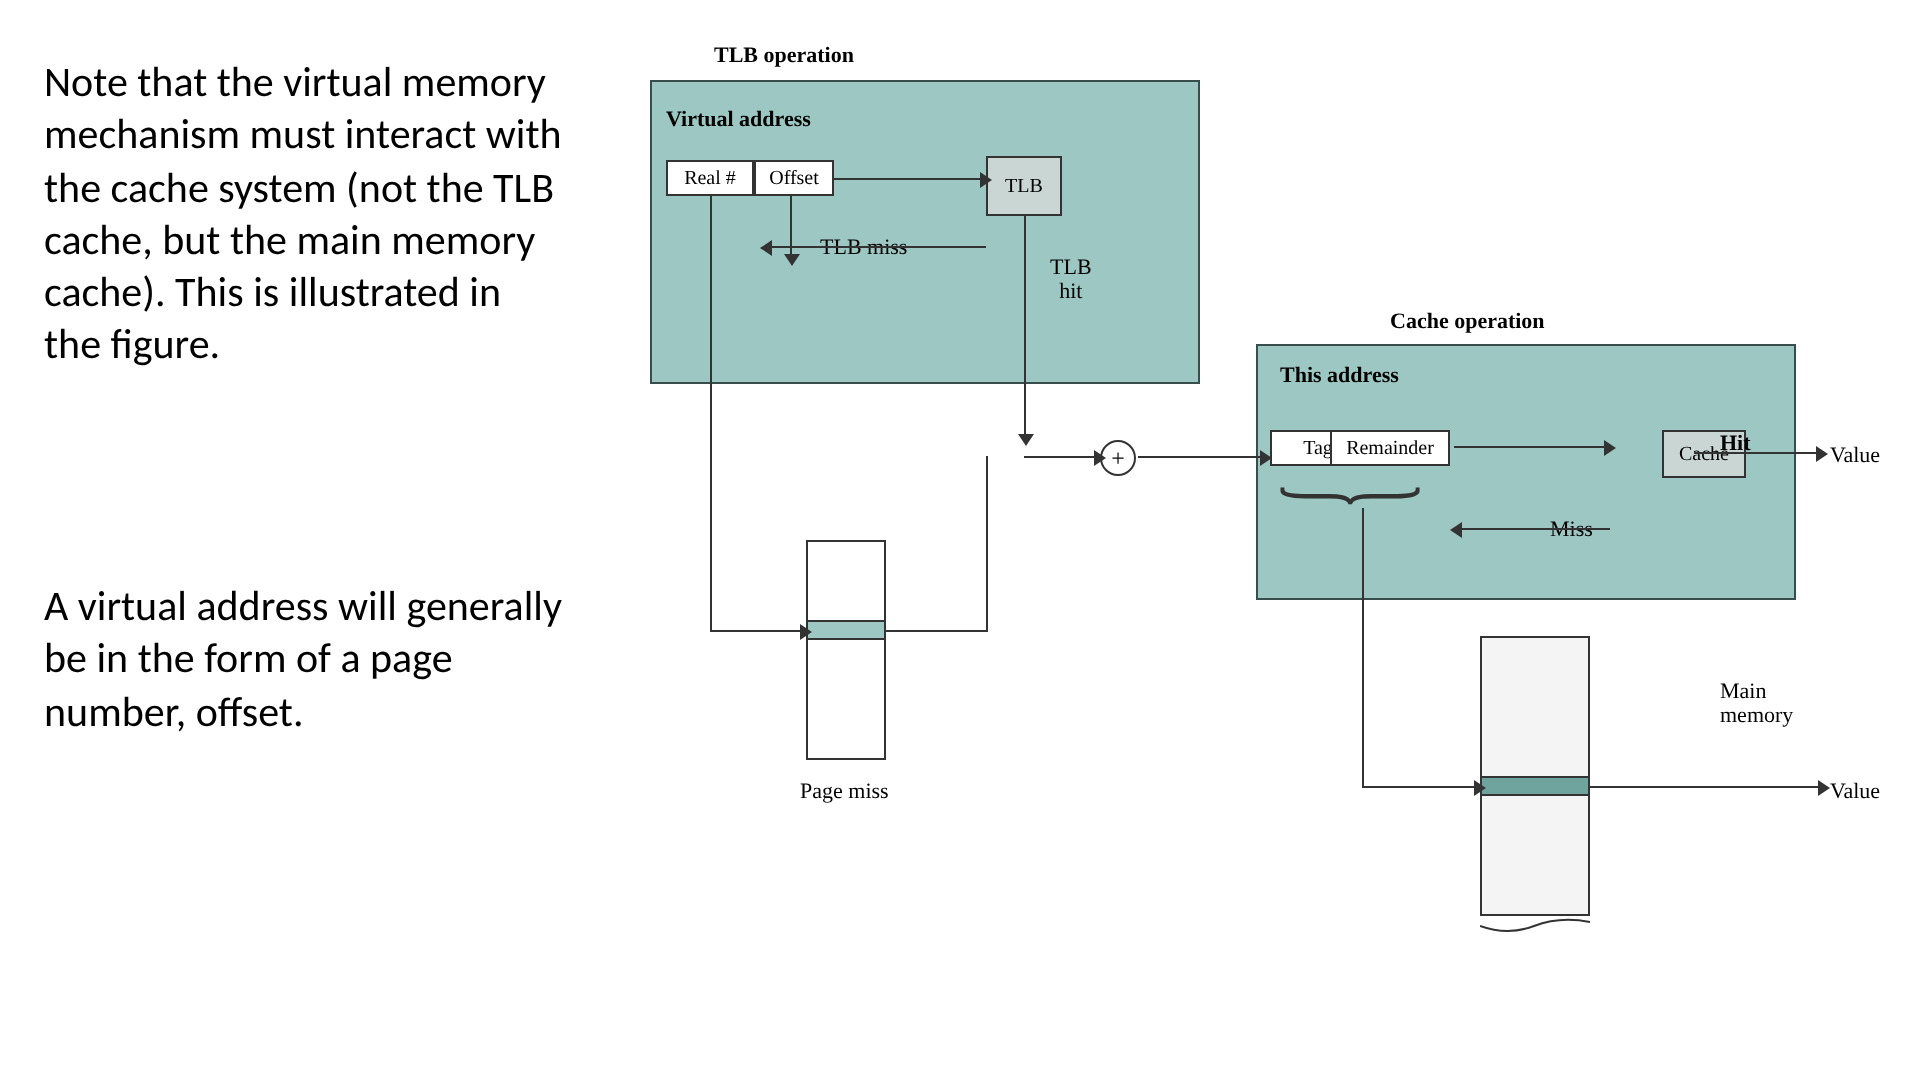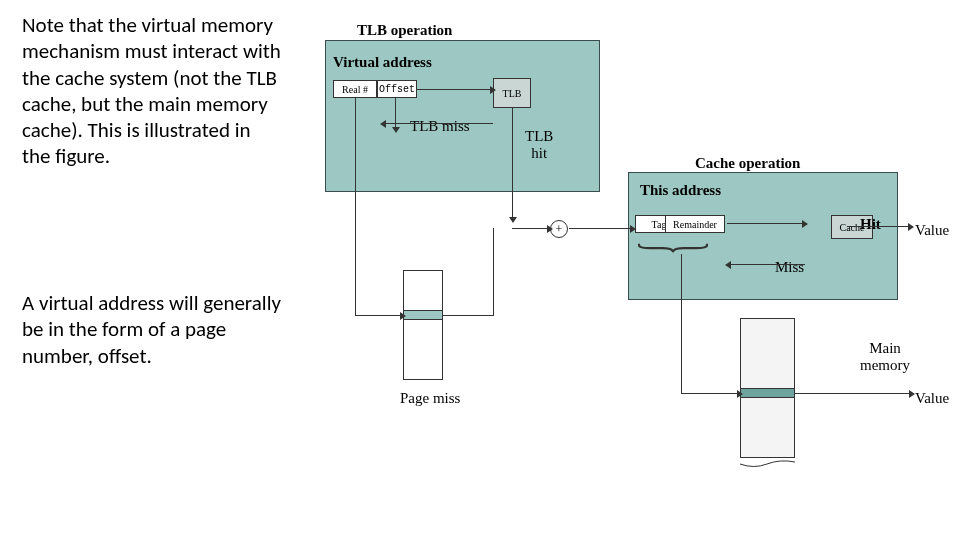--- a/index.html
+++ b/index.html
@@ -12,41 +12,41 @@
     overflow: hidden;
   }
   .text-block {
     position: absolute;
     left: 22px;
     width: 260px;
     font-size: 21px;
     line-height: 1.25;
     color: #000;
   }
-  .text-block.p1 { top: 12px; }
+  .text-block.p1 { top: 28px; }
   .text-block.p2 { top: 290px; }
 
   .diagram {
     position: absolute;
     left: 325px;
     top: 10px;
     width: 630px;
     height: 460px;
   }
   .panel {
     position: absolute;
     background: #9dc7c2;
     border: 1px solid #374e4c;
   }
   .tlb-panel { left: 0; top: 30px; width: 275px; height: 152px; }
   .cache-panel { left: 303px; top: 162px; width: 270px; height: 128px; }
 
   .label {
     position: absolute;
-    font-size: 15px;
+    font-size: 11px;
     font-weight: bold;
     color: #000;
     font-family: "Times New Roman", serif;
   }
   .plain { font-weight: normal; font-family: "Times New Roman", serif; }
 
   .box {
     position: absolute;
     background: #fff;
     border: 1px solid #333;
@@ -151,21 +151,21 @@
 
 <div class="text-block p1">Note that the virtual memory mechanism must interact with the cache system (not the TLB cache, but the main memory cache). This is illustrated in the figure.</div>
 <div class="text-block p2">A virtual address will generally be in the form of a page number, offset.</div>
 
 <div class="diagram">
 
   <div class="panel tlb-panel"></div>
   <div class="label" style="left:32px; top:12px;">TLB operation</div>
   <div class="label" style="left:8px; top:44px;">Virtual address</div>
   <div class="box" style="left:8px; top:70px; width:44px; height:18px;">Real #</div>
-  <div class="box" style="left:52px; top:70px; width:40px; height:18px;font-family:Liberation Mono, monospace;">Offset</div>
+  <div class="box" style="left:52px; top:70px; width:40px; height:18px;">Offset</div>
   <div class="box gray-box" style="left:168px; top:68px; width:38px; height:30px;">TLB</div>
   <div class="label plain" style="left:85px; top:108px;">TLB miss</div>
   <div class="label plain" style="left:200px; top:118px; white-space:pre; text-align:center;">TLB
 hit</div>
 
   <div class="panel cache-panel"></div>
   <div class="label" style="left:370px; top:145px;">Cache operation</div>
   <div class="label" style="left:315px; top:172px;">This address</div>
   <div class="box" style="left:310px; top:205px; width:48px; height:18px;">Tag</div>
   <div class="box" style="left:340px; top:205px; width:60px; height:18px;">Remainder</div>
@@ -185,21 +185,21 @@
       </svg>
   </div>
   <div class="mem-block mem-top"></div>
   <div class="mem-row" style="top:378px;"></div>
   <div class="mem-block mem-bot"></div>
   <div class="wave" style="top:444px;">
     <svg viewBox="0 0 55 10">
         <path d="M0,5 Q14,10 27,5 T55,3" fill="none" stroke="#333" stroke-width="1"></path>
       </svg>
   </div>
-  <div class="label plain" style="left:535px; top:330px; white-space:pre; text-align:center;">Main
+  <div class="label plain" style="left:535px; top:330px; white-space:pre; text-align:left;">Main
 memory</div>
 
   <div class="label plain" style="left:590px; top:212px;">Value</div>
   <div class="label plain" style="left:590px; top:380px;">Value</div>
 
   <div class="line arrow-d" style="left:70px; top:88px; width:1px; height:30px;"></div>
 
   <div class="line arrow-r" style="left:92px; top:79px; width:74px; height:1px;"></div>
 
   <div class="line arrow-l" style="left:60px; top:113px; width:108px; height:1px;"></div>

